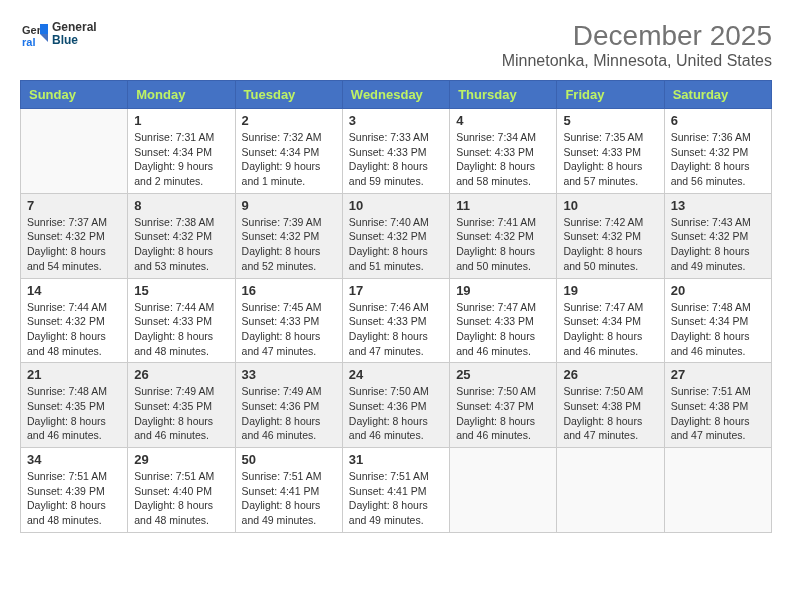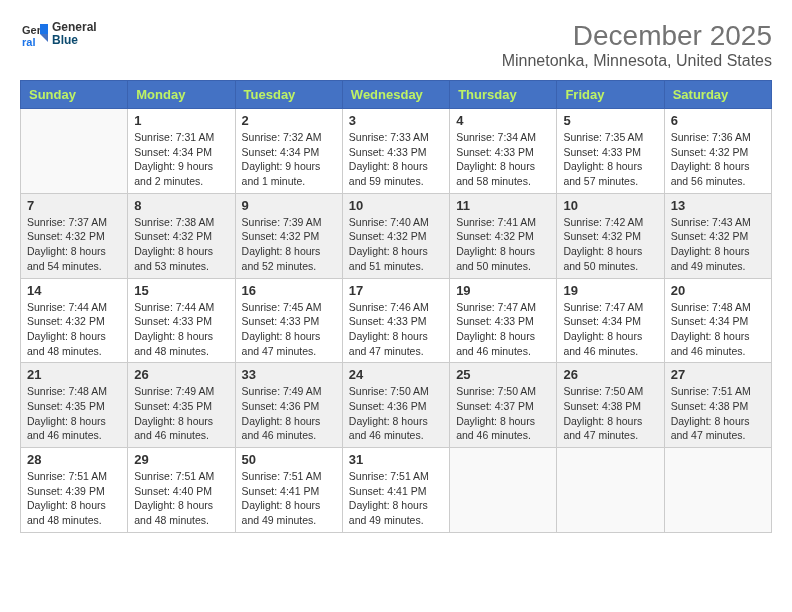--- a/index.html
+++ b/index.html
@@ -239,21 +239,21 @@
           <span class="day-number">26</span>
           <div class="day-info">Sunrise: 7:50 AM<br>Sunset: 4:38 PM<br>Daylight: 8 hours<br>and 47 minutes.</div>
         </td>
         <td>
           <span class="day-number">27</span>
           <div class="day-info">Sunrise: 7:51 AM<br>Sunset: 4:38 PM<br>Daylight: 8 hours<br>and 47 minutes.</div>
         </td>
       </tr>
       <tr>
         <td>
-          <span class="day-number">28</span>
+          <span class="day-number">34</span>
           <div class="day-info">Sunrise: 7:51 AM<br>Sunset: 4:39 PM<br>Daylight: 8 hours<br>and 48 minutes.</div>
         </td>
         <td>
           <span class="day-number">29</span>
           <div class="day-info">Sunrise: 7:51 AM<br>Sunset: 4:40 PM<br>Daylight: 8 hours<br>and 48 minutes.</div>
         </td>
         <td>
           <span class="day-number">50</span>
           <div class="day-info">Sunrise: 7:51 AM<br>Sunset: 4:41 PM<br>Daylight: 8 hours<br>and 49 minutes.</div>
         </td>

